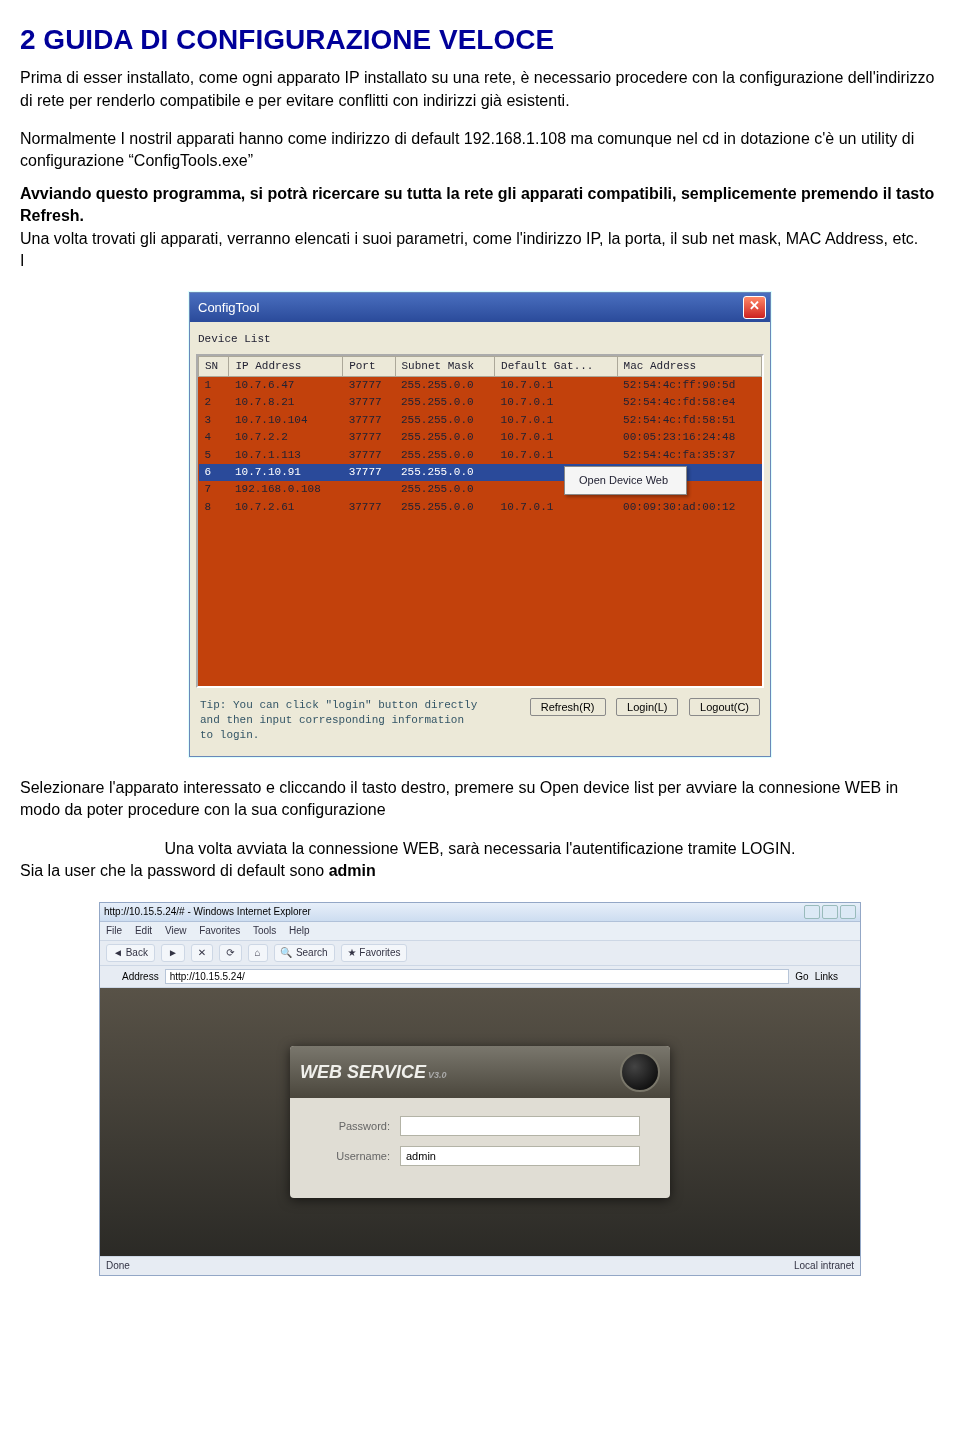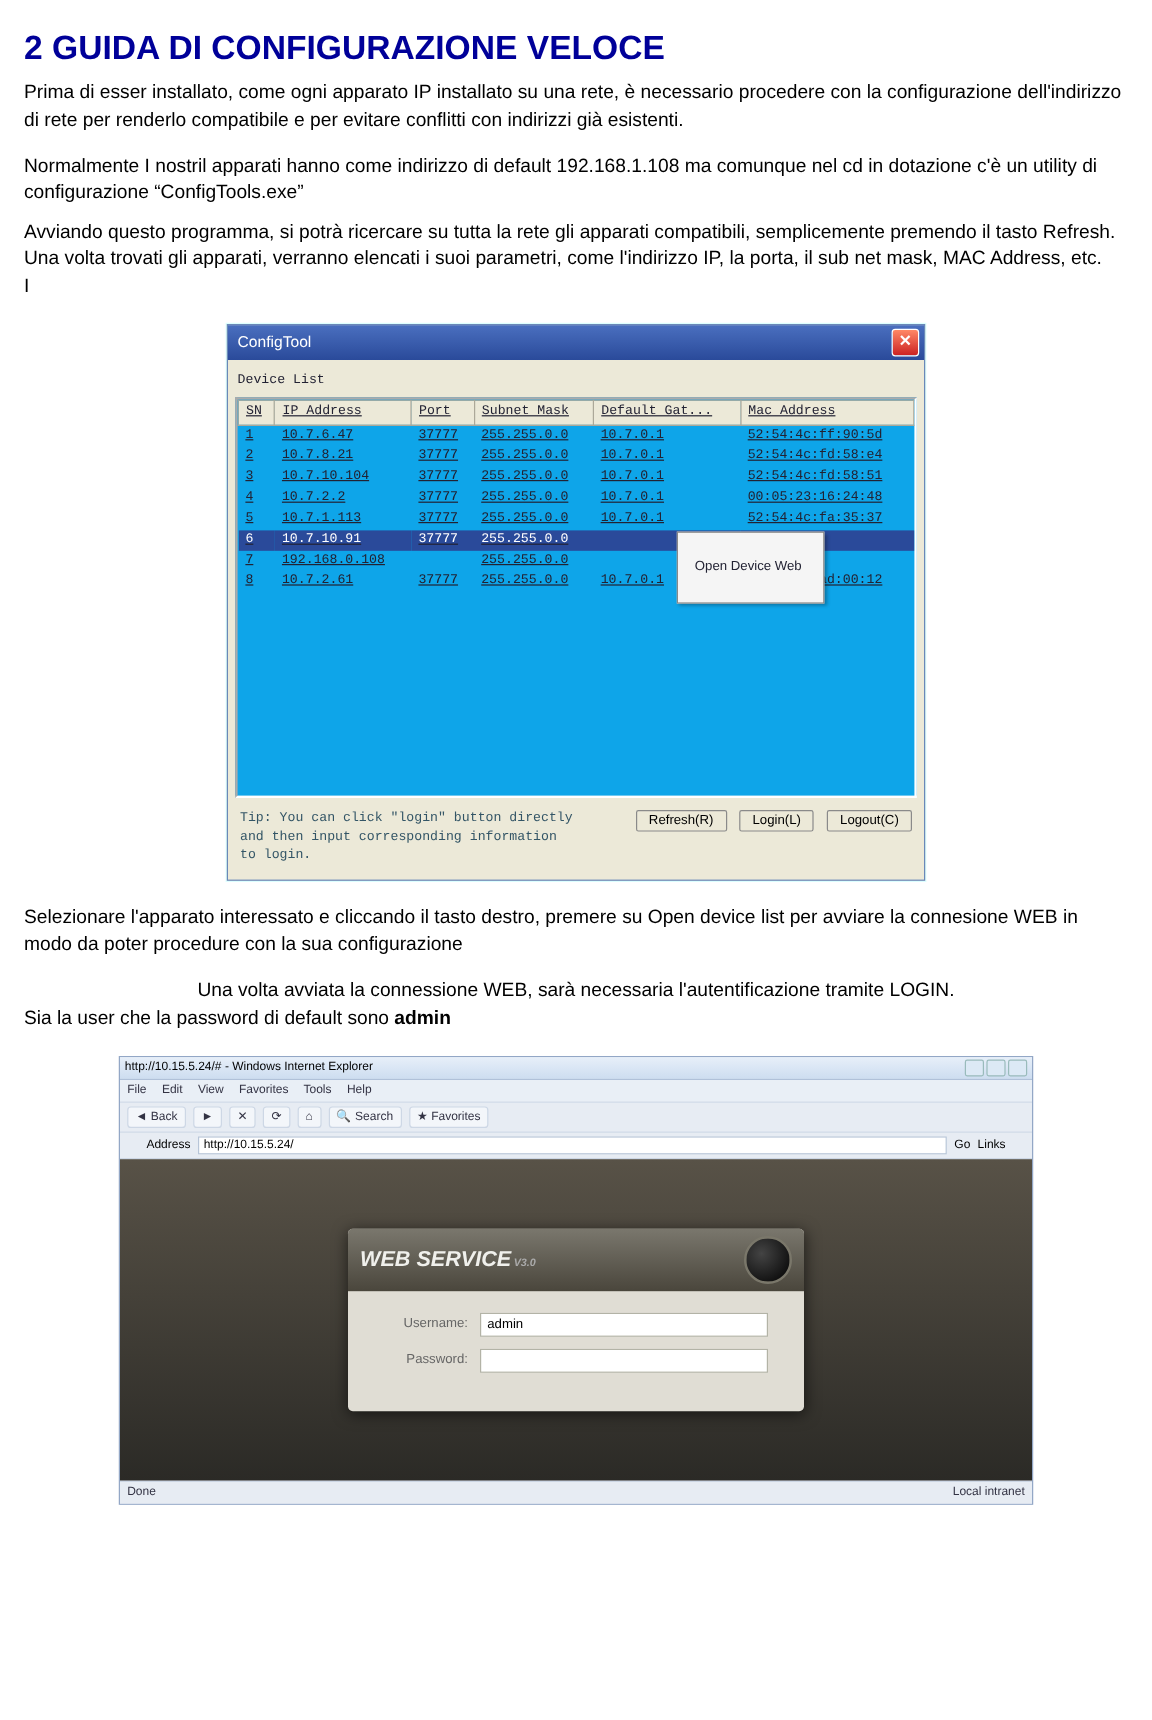--- a/index.html
+++ b/index.html
@@ -56,25 +56,24 @@
   }
   .win-body {
     padding: 6px;
     font-family: "Courier New", monospace;
     font-size: 11px;
     color: #223;
   }
   .devicelist-label { margin: 4px 2px 6px; }
   .table-wrap {
     border: 2px inset #fff;
-    background: #0ea5e9;
+    background: #c2410c;
     height: 330px;
     overflow: hidden;
     position: relative;
-    text-decoration: underline;
   }
   table.devlist {
     width: 100%;
     border-collapse: collapse;
     font-size: 11px;
   }
   table.devlist th {
     background: #ece9d8;
     border: 1px solid #aca899;
     text-align: left;
@@ -89,21 +88,21 @@
     background: #2a4a9a;
     color: #fff;
   }
   .context-menu {
     position: absolute;
     left: 366px; top: 110px;
     background: #f5f5f5;
     border: 1px solid #888;
     font-family: Tahoma, sans-serif;
     font-size: 11px;
-    padding: 18px 0;
+    padding: 3px 0;
     box-shadow: 2px 2px 3px rgba(0,0,0,.3);
   }
   .context-menu div { padding: 3px 18px 3px 14px; }
   .tip-row {
     display: flex;
     align-items: flex-start;
     justify-content: space-between;
     gap: 10px;
     padding: 10px 4px 6px;
   }
@@ -221,21 +220,21 @@
   .bold { font-weight: bold; }
   .version-tag { font-size:9px; color:#aaa; vertical-align: baseline; margin-left:2px; }
 </style>
 </head>
 <body>
 
 <h1>2  GUIDA DI CONFIGURAZIONE VELOCE</h1>
 
 <p>Prima di esser installato, come ogni apparato IP installato su una rete, è necessario procedere con la configurazione dell'indirizzo di rete per renderlo compatibile e per evitare conflitti con indirizzi già esistenti.</p>
 <p style="margin-bottom:10px;">Normalmente I nostril apparati hanno come indirizzo di default 192.168.1.108 ma comunque nel cd in dotazione c'è un utility di configurazione “ConfigTools.exe”</p>
-<p style="margin-top:0; margin-bottom:0;">Avviando questo programma, si potrà ricercare su tutta la rete gli apparati compatibili, semplicemente premendo il tasto Refresh.</p>
+<p style="margin-top:0; margin-bottom:0;font-weight:bold;">Avviando questo programma, si potrà ricercare su tutta la rete gli apparati compatibili, semplicemente premendo il tasto Refresh.</p>
 <p style="margin-top:0; margin-bottom:0;">Una volta trovati gli apparati, verranno elencati i suoi parametri, come l'indirizzo IP, la porta, il sub net mask, MAC  Address, etc.</p>
 <p style="margin-top:0;">I</p>
 
 <div class="screenshot-container">
   <div class="win">
     <div class="titlebar">
       <span>ConfigTool</span>
       <span class="close-btn">✕</span>
     </div>
     <div class="win-body">
@@ -377,27 +376,27 @@
     <div class="ie-content">
       <div class="login-card">
         <div class="login-head">
           <span class="ws">
             <span>WEB SERVICE</span><span class="version-tag">V3.0</span>
           </span>
           <span class="lens"></span>
         </div>
         <div class="login-form">
           <div class="frow">
+            <label>Password:</label>
+            <input type="password" value="" style="">
+          </div>
+          <div class="frow">
             <label>Username:</label>
             <input value="admin" style="">
           </div>
-          <div class="frow">
-            <label>Password:</label>
-            <input type="password" value="" style="">
-          </div>
         </div>
       </div>
     </div>
     <div class="ie-status">
       <span>Done</span>
       <span>Local intranet</span>
     </div>
   </div>
 </div>
 

